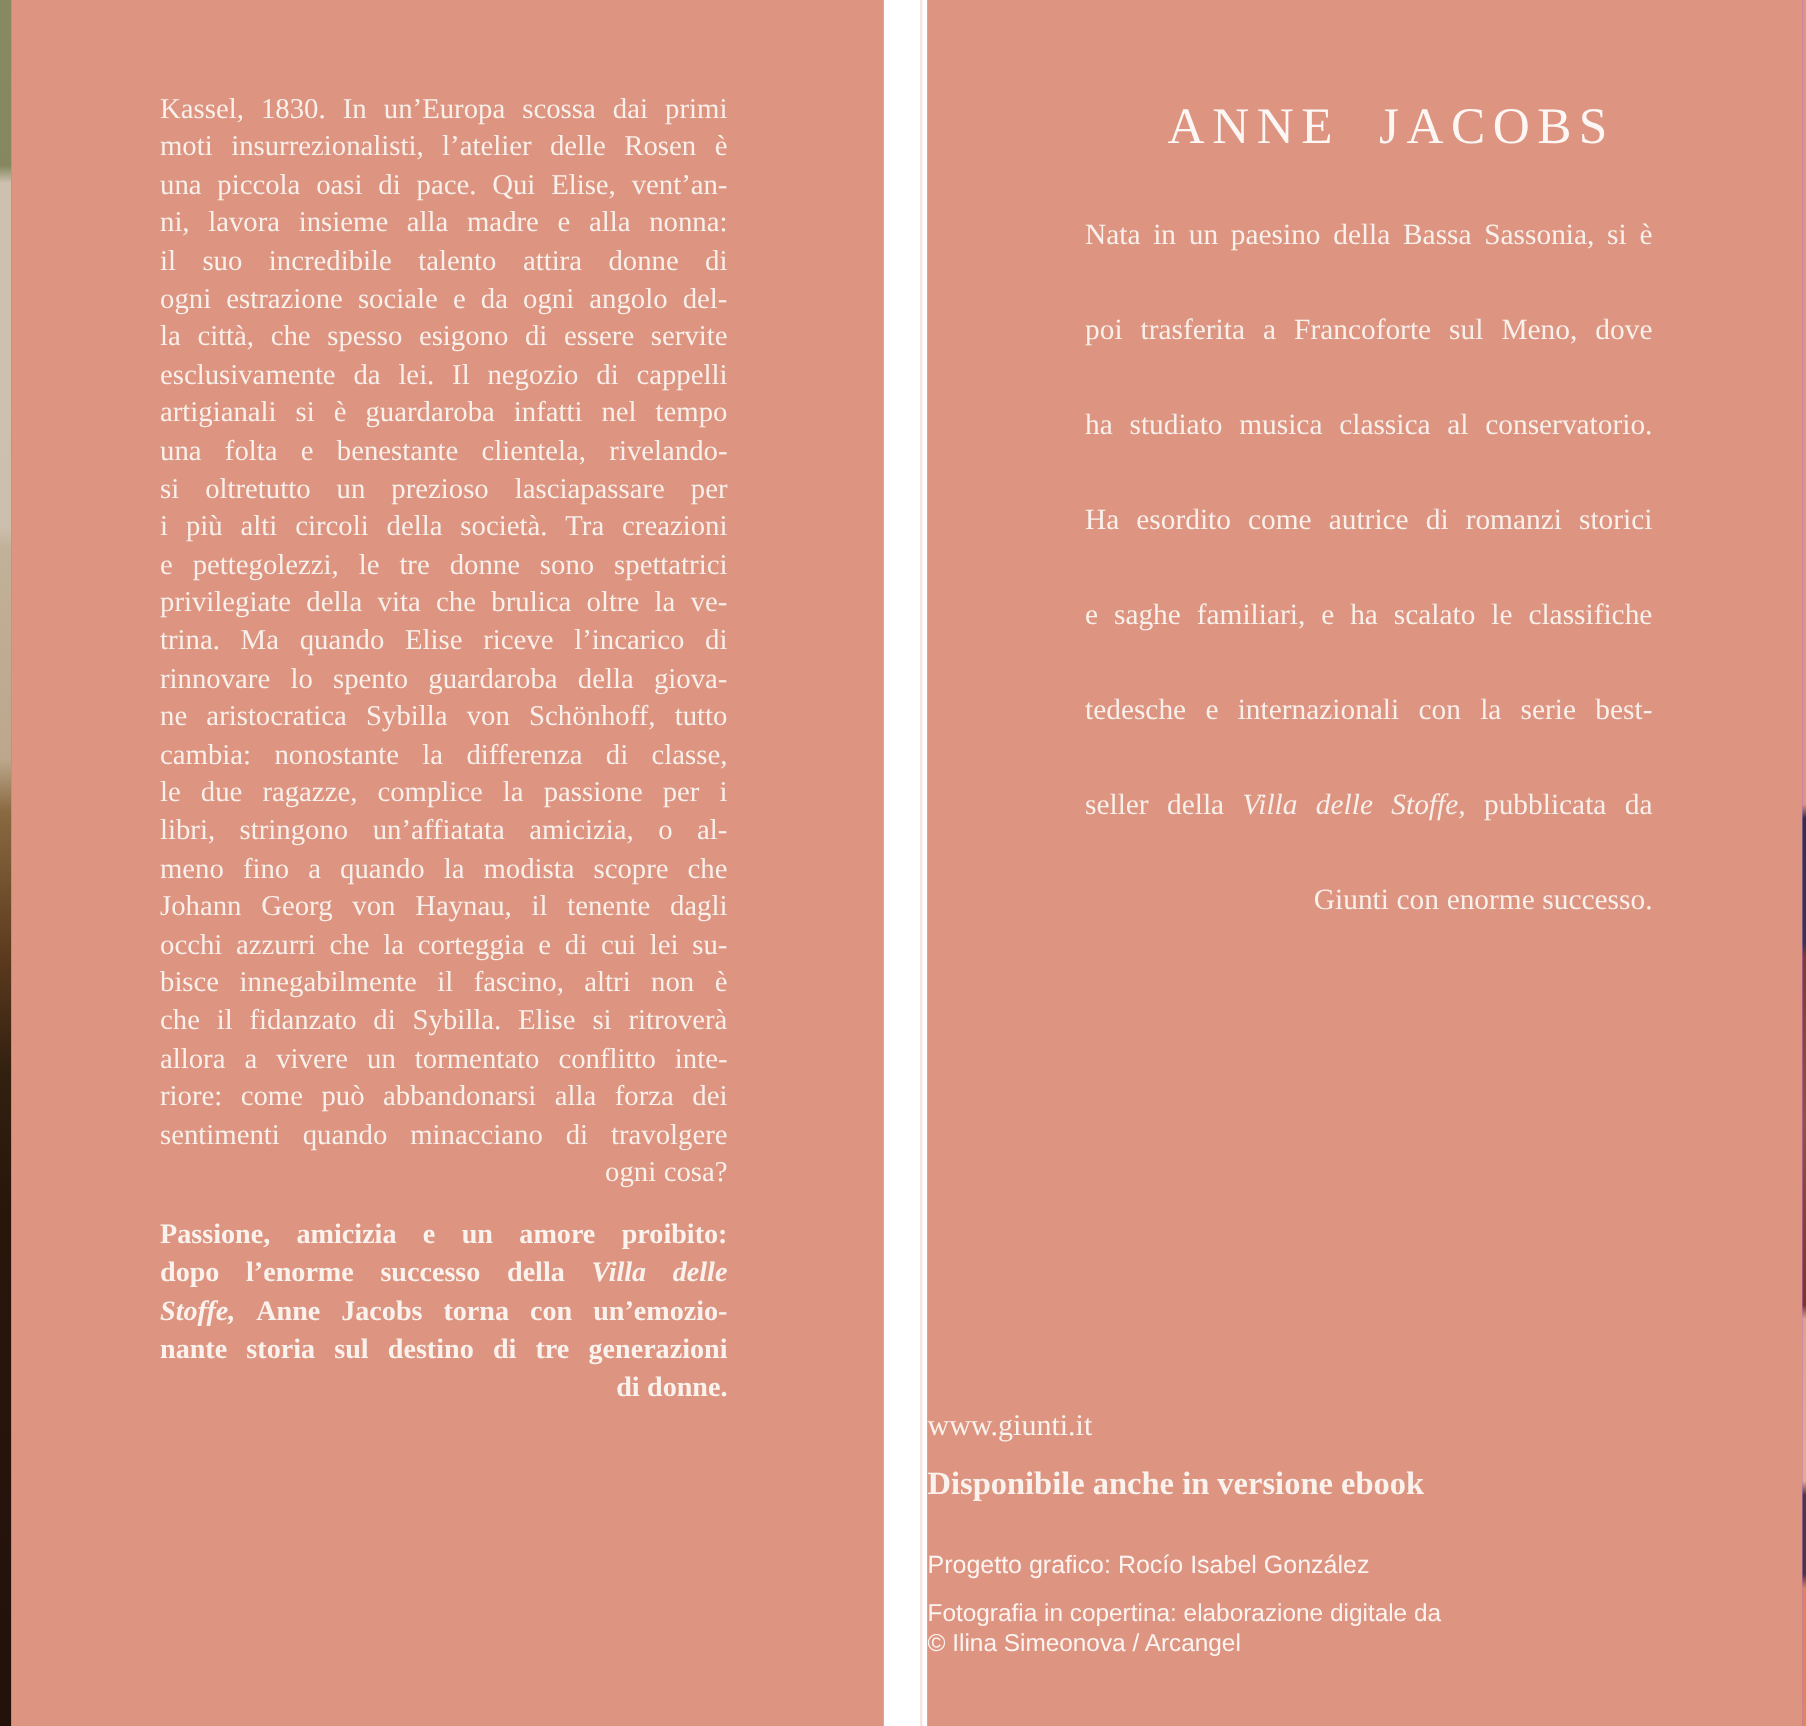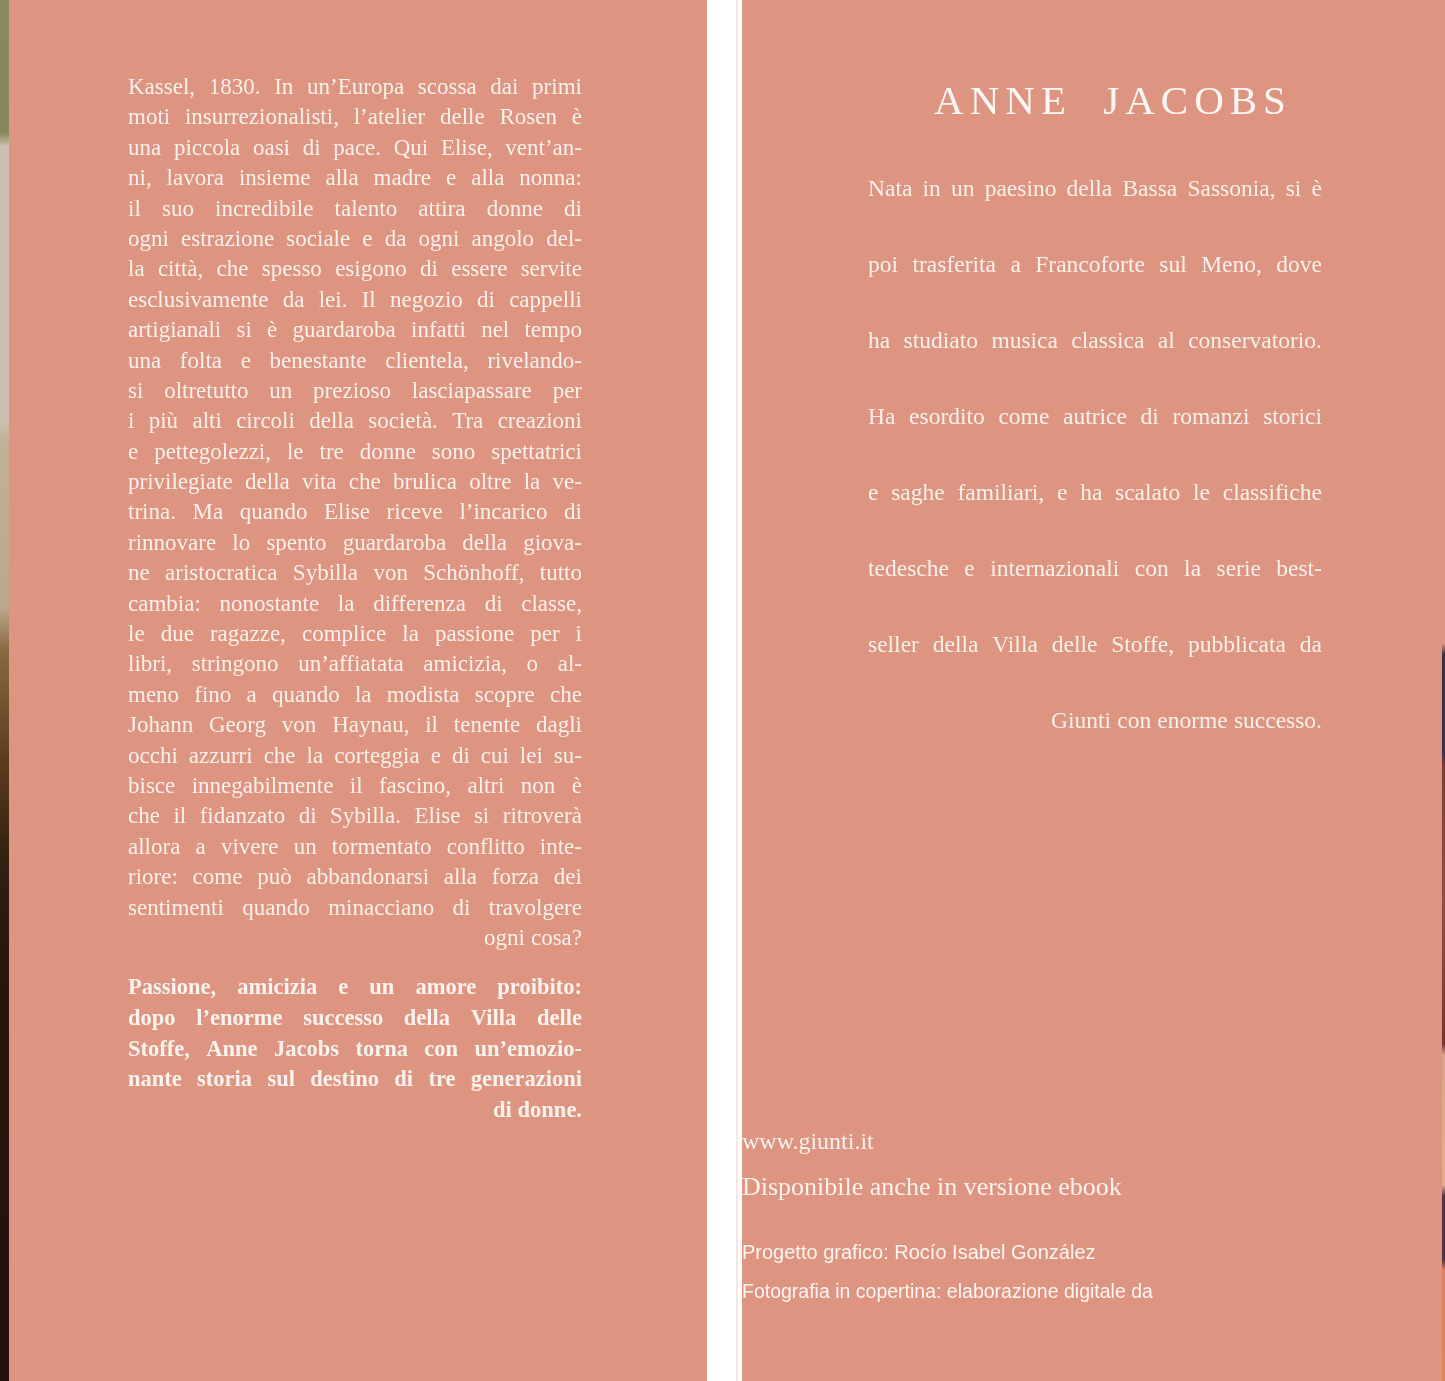--- a/index.html
+++ b/index.html
@@ -34,38 +34,38 @@
   .flap-left{left:9px;width:698px;}
   .flap-right{left:742px;width:700px;}
   .fold-gap{position:absolute;left:707px;top:0;width:35px;height:1381px;background:#ffffff;}
   .crease{position:absolute;left:29px;top:0;width:2px;height:1381px;background:#f7e6df;}
 
   
   .text-block{position:absolute;color:#f8f0ea;}
   .tline{display:flex;justify-content:space-between;flex-wrap:nowrap;align-items:baseline;}
   .tline-last{justify-content:flex-end;gap:0.26em;}
   .w{white-space:pre;}
-  .it{}
+  .it{font-style:italic;}
 
   .synopsis{left:119px;top:74px;width:454px;font-size:23px;}
   .synopsis .tline{height:30.4px;}
   .highlight{left:119px;top:974px;width:454px;font-size:22.5px;font-weight:bold;color:#faf3ed;}
   .highlight .tline{height:30.8px;}
 
   .author-title{
     position:absolute;left:0;right:0;top:76px;text-align:center;
     font-size:41px;letter-spacing:6px;word-spacing:15px;color:#fcf7f4;
     font-weight:normal;margin:0;padding-left:42px;
   }
   .bio{left:126px;top:131px;width:454px;font-size:23.5px;}
   .bio .tline{height:32px;margin-top:44px;}
 
   .centered-line{position:absolute;left:0;right:0;text-align:left;color:#f9f2ed;}
   .website{top:1128px;font-size:24px;}
-  .ebook{top:1172px;font-size:26px;}
+  .ebook{top:1172px;font-size:26px;font-weight:bold;}
   .credit{
     font-family:"Liberation Sans", sans-serif;color:rgba(255,252,250,0.93);
   }
   .credit-design{top:1241px;font-size:20px;}
   .credit-photo1{top:1280px;font-size:19.5px;}
   .credit-photo2{top:1304px;font-size:19.5px;}
 </style>
 </head>
 <body>
 
@@ -453,17 +453,18 @@
           <span class="w">con</span>
           <span class="w">enorme</span>
           <span class="w">successo.</span>
         </div>
       </div>
 
     <div class="centered-line website">www.giunti.it</div>
     <div class="centered-line ebook">Disponibile anche in versione ebook</div>
     <div class="centered-line credit credit-design">Progetto grafico: Rocío Isabel González</div>
     <div class="centered-line credit credit-photo1">Fotografia in copertina: elaborazione digitale da</div>
+    <div class="centered-line credit credit-photo2">© Ilina Simeonova / Arcangel</div>
   </div>
 
   <div class="edge-right"></div>
 
 </div>
 
 </body></html>

